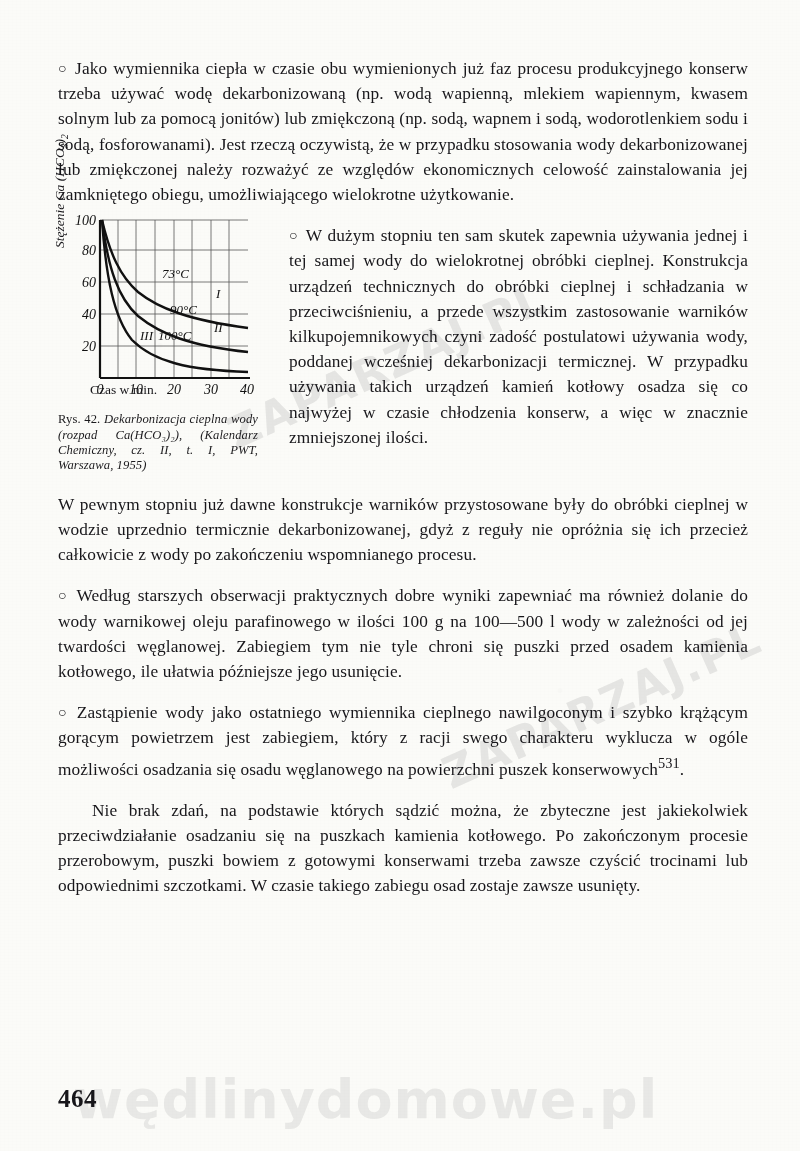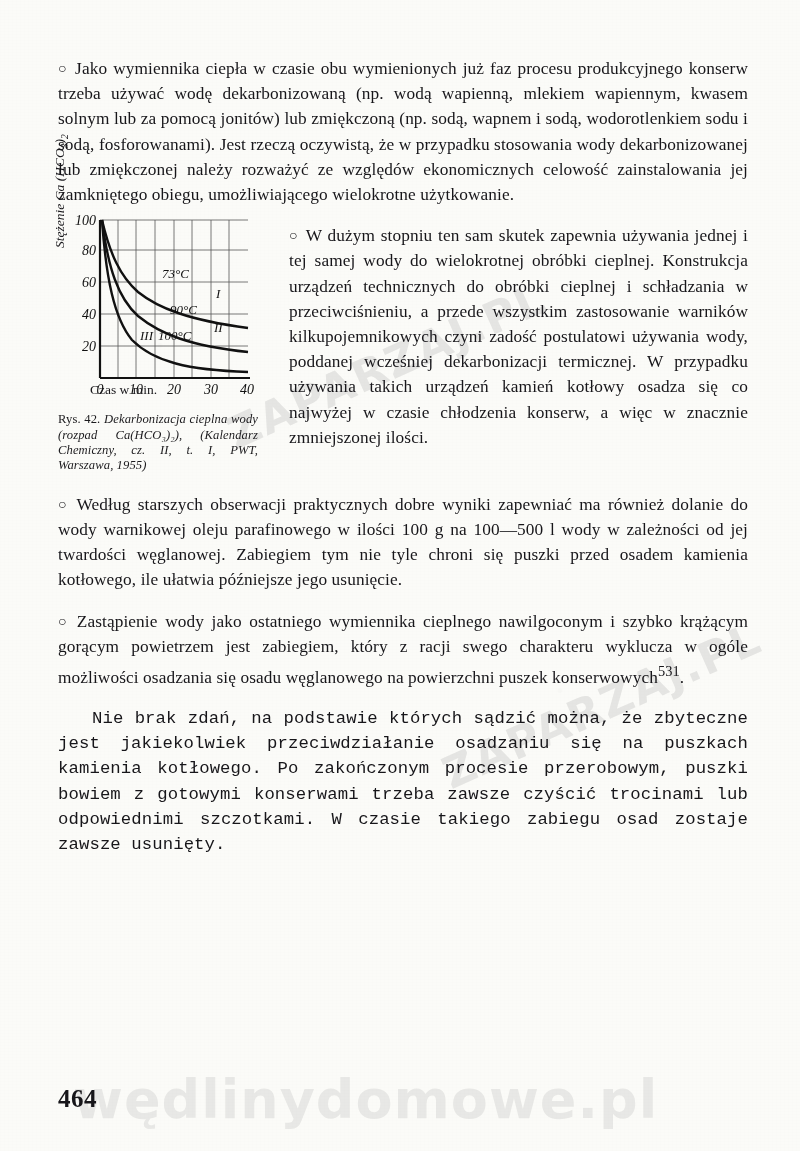--- a/index.html
+++ b/index.html
@@ -45,21 +45,21 @@
     line-height: 25.2px;
     text-align: justify;
     margin: 16px 0 1px 0;
     letter-spacing: 0.1px;
   }
   .para .bullet {
     font-size: 14px;
     vertical-align: 1px;
     margin-right: 7px;
   }
-  .para-indent { text-indent: 34px; font-family: Liberation Mono, monospace; }
+  .para-indent { text-indent: 34px; }
 
   
   .figure-wrap {
     float: left;
     width: 215px;
     margin: 4px 16px 2px 0;
   }
   .chart-box {
     position: relative;
     width: 200px;
@@ -215,20 +215,21 @@
         <span class="bold-lbl">Rys. 42.</span>
         <span>Dekarbonizacja cieplna wody (rozpad Ca(HCO₃)₂),</span>
         <span class="ital">(Kalendarz Chemiczny, cz. II, t. I, PWT, Warszawa, 1955)</span>
       </div>
     </div>
 
     <p class="para"><span class="bullet">○</span><span>W dużym stopniu ten sam skutek zapewnia używania jednej i tej samej wody do wielokrotnej obróbki cieplnej. Konstrukcja urządzeń technicznych do obróbki cieplnej i schładzania w przeciwciśnieniu, a przede wszystkim zastosowanie warników kilkupojemnikowych czyni zadość postulatowi używania wody, poddanej wcześniej dekarbonizacji termicznej. W przypadku używania takich urządzeń kamień kotłowy osadza się co najwyżej w czasie chłodzenia konserw, a więc w znacznie zmniejszonej ilości.</span></p>
 
     <div style="clear:both"></div>
 
+    <p class="para"><span>W pewnym stopniu już dawne konstrukcje warników przystosowane były do obróbki cieplnej w wodzie uprzednio termicznie dekarbonizowanej, gdyż z reguły nie opróżnia się ich przecież całkowicie z wody po zakończeniu wspomnianego procesu.</span></p>
 
     <p class="para"><span class="bullet">○</span><span>Według starszych obserwacji praktycznych dobre wyniki zapewniać ma również dolanie do wody warnikowej oleju parafinowego w ilości 100 g na 100—500 l wody w zależności od jej twardości węglanowej. Zabiegiem tym nie tyle chroni się puszki przed osadem kamienia kotłowego, ile ułatwia późniejsze jego usunięcie.</span></p>
 
     <p class="para"><span class="bullet">○</span><span>Zastąpienie wody jako ostatniego wymiennika cieplnego nawilgoconym i szybko krążącym gorącym powietrzem jest zabiegiem, który z racji swego charakteru wyklucza w ogóle możliwości osadzania się osadu węglanowego na powierzchni puszek konserwowych</span><sup>531</sup><span>.</span></p>
 
     <p class="para para-indent"><span>Nie brak zdań, na podstawie których sądzić można, że zbyteczne jest jakiekolwiek przeciwdziałanie osadzaniu się na puszkach kamienia kotłowego. Po zakończonym procesie przerobowym, puszki bowiem z gotowymi konserwami trzeba zawsze czyścić trocinami lub odpowiednimi szczotkami. W czasie takiego zabiegu osad zostaje zawsze usunięty.</span></p>
 
   </div>
 
 

